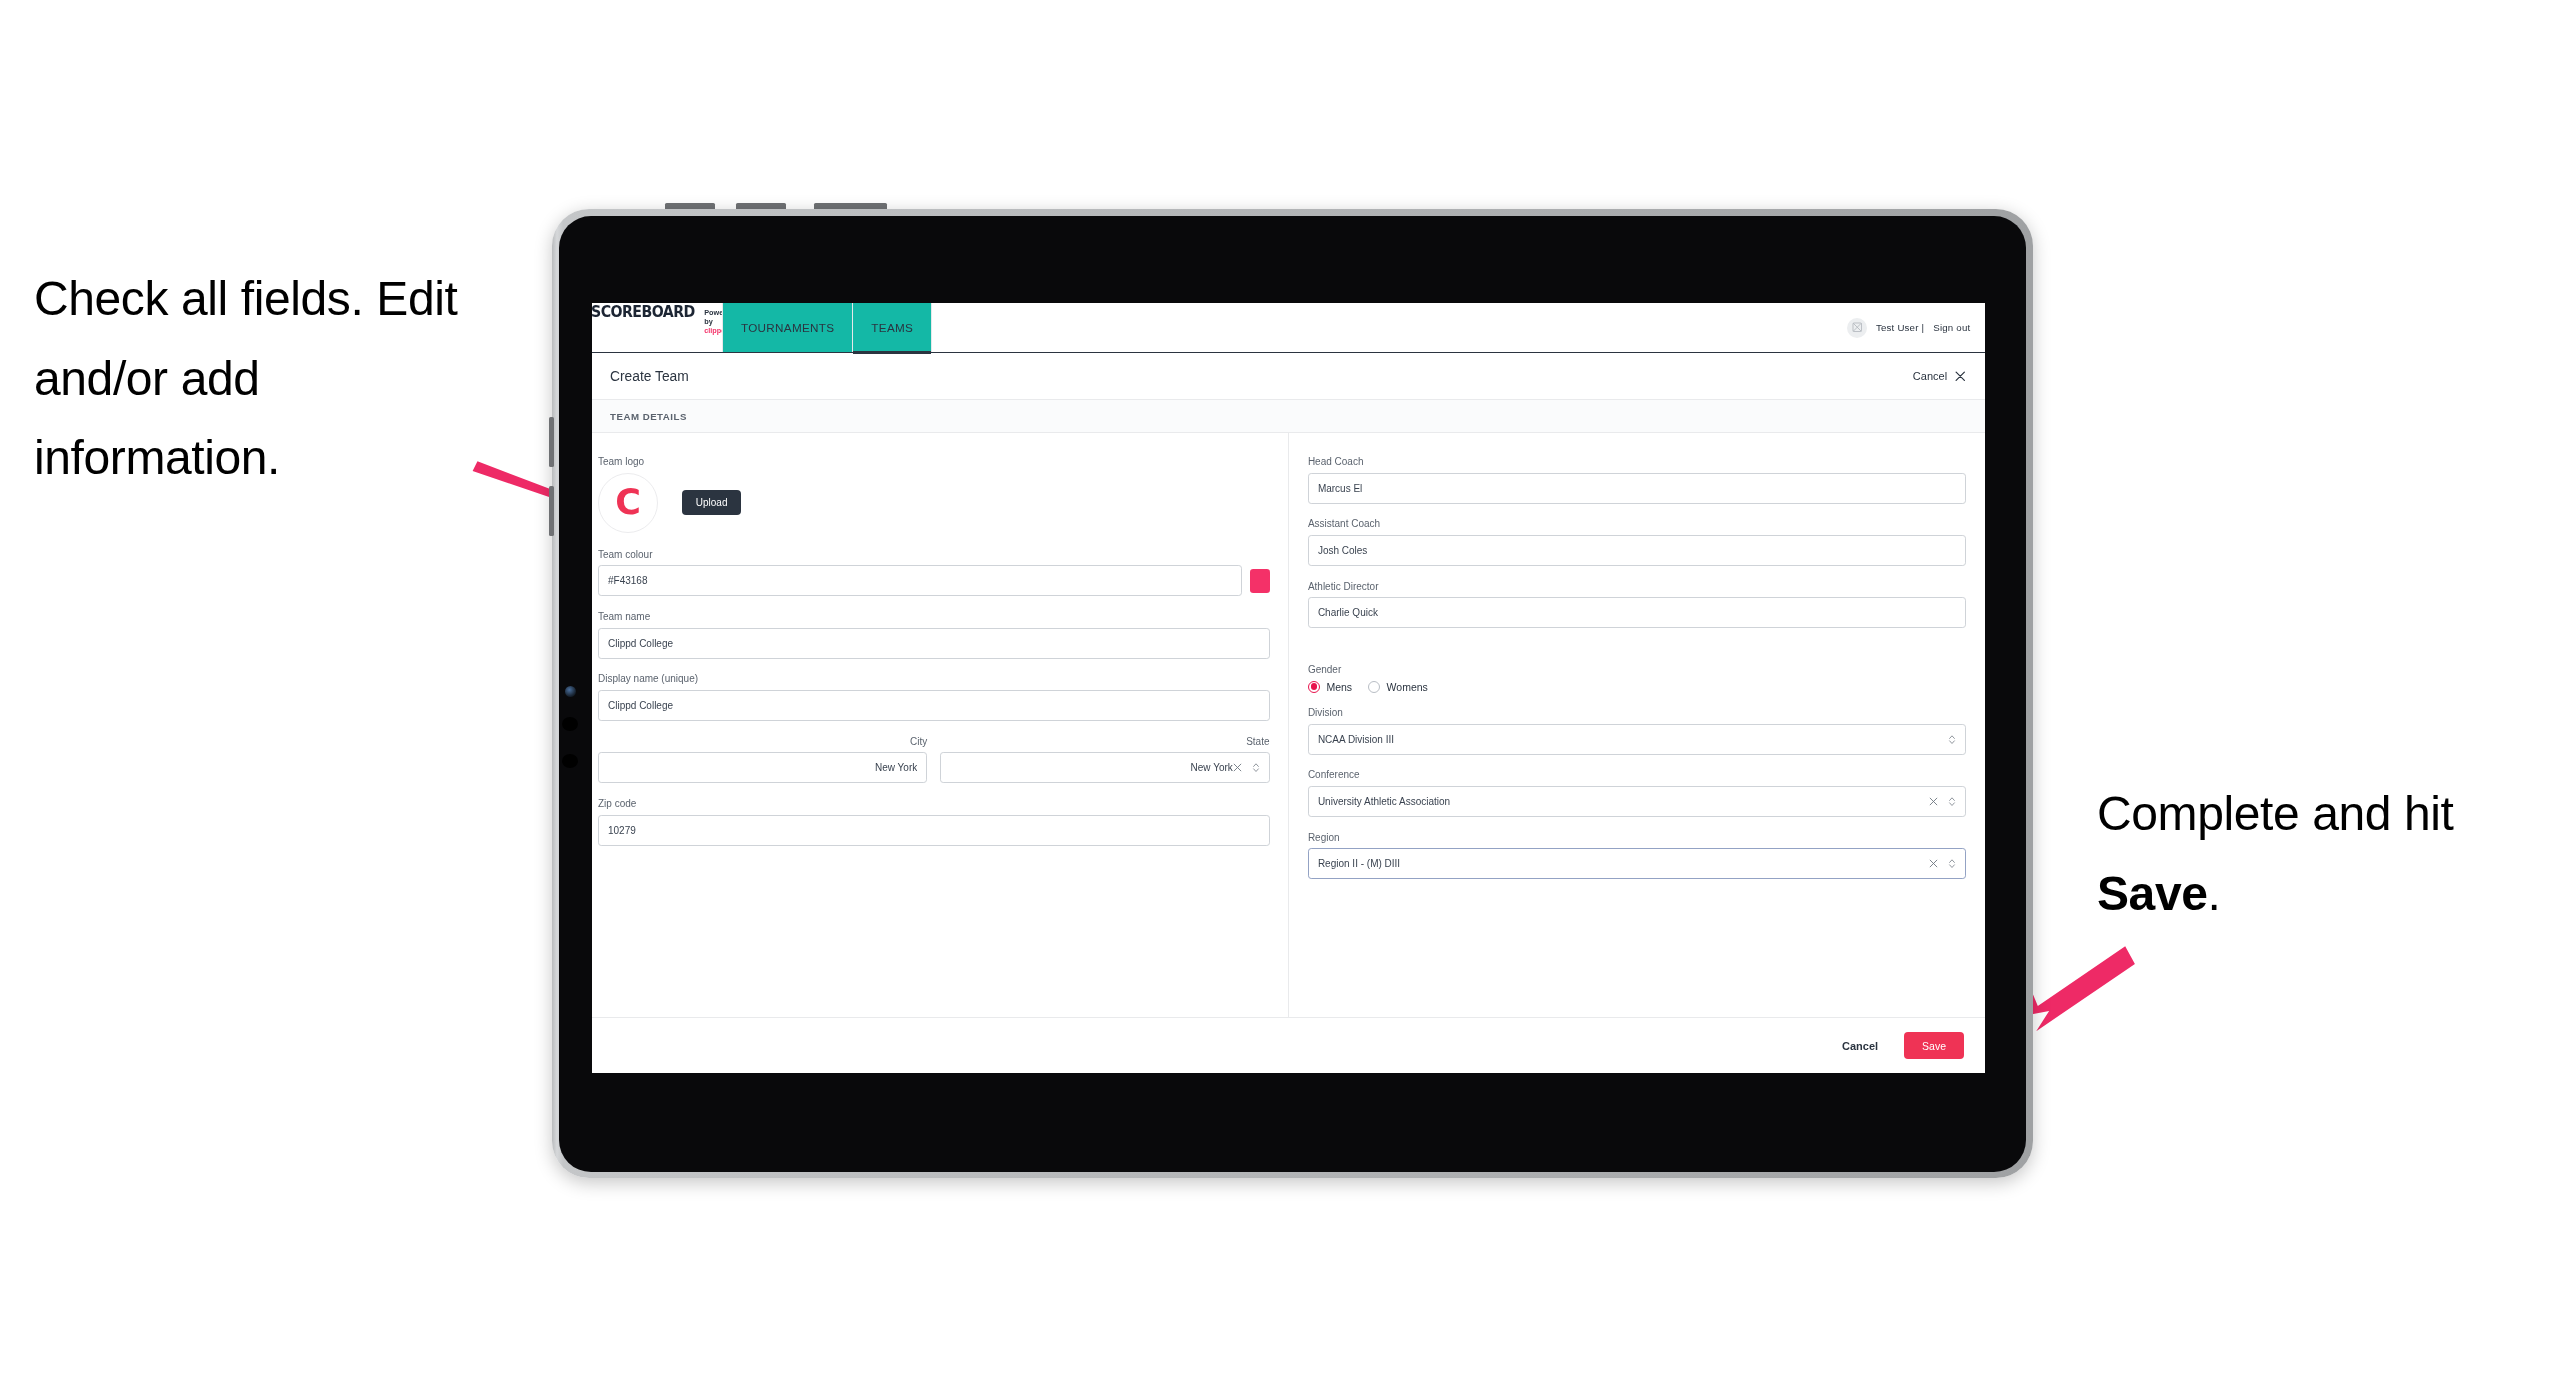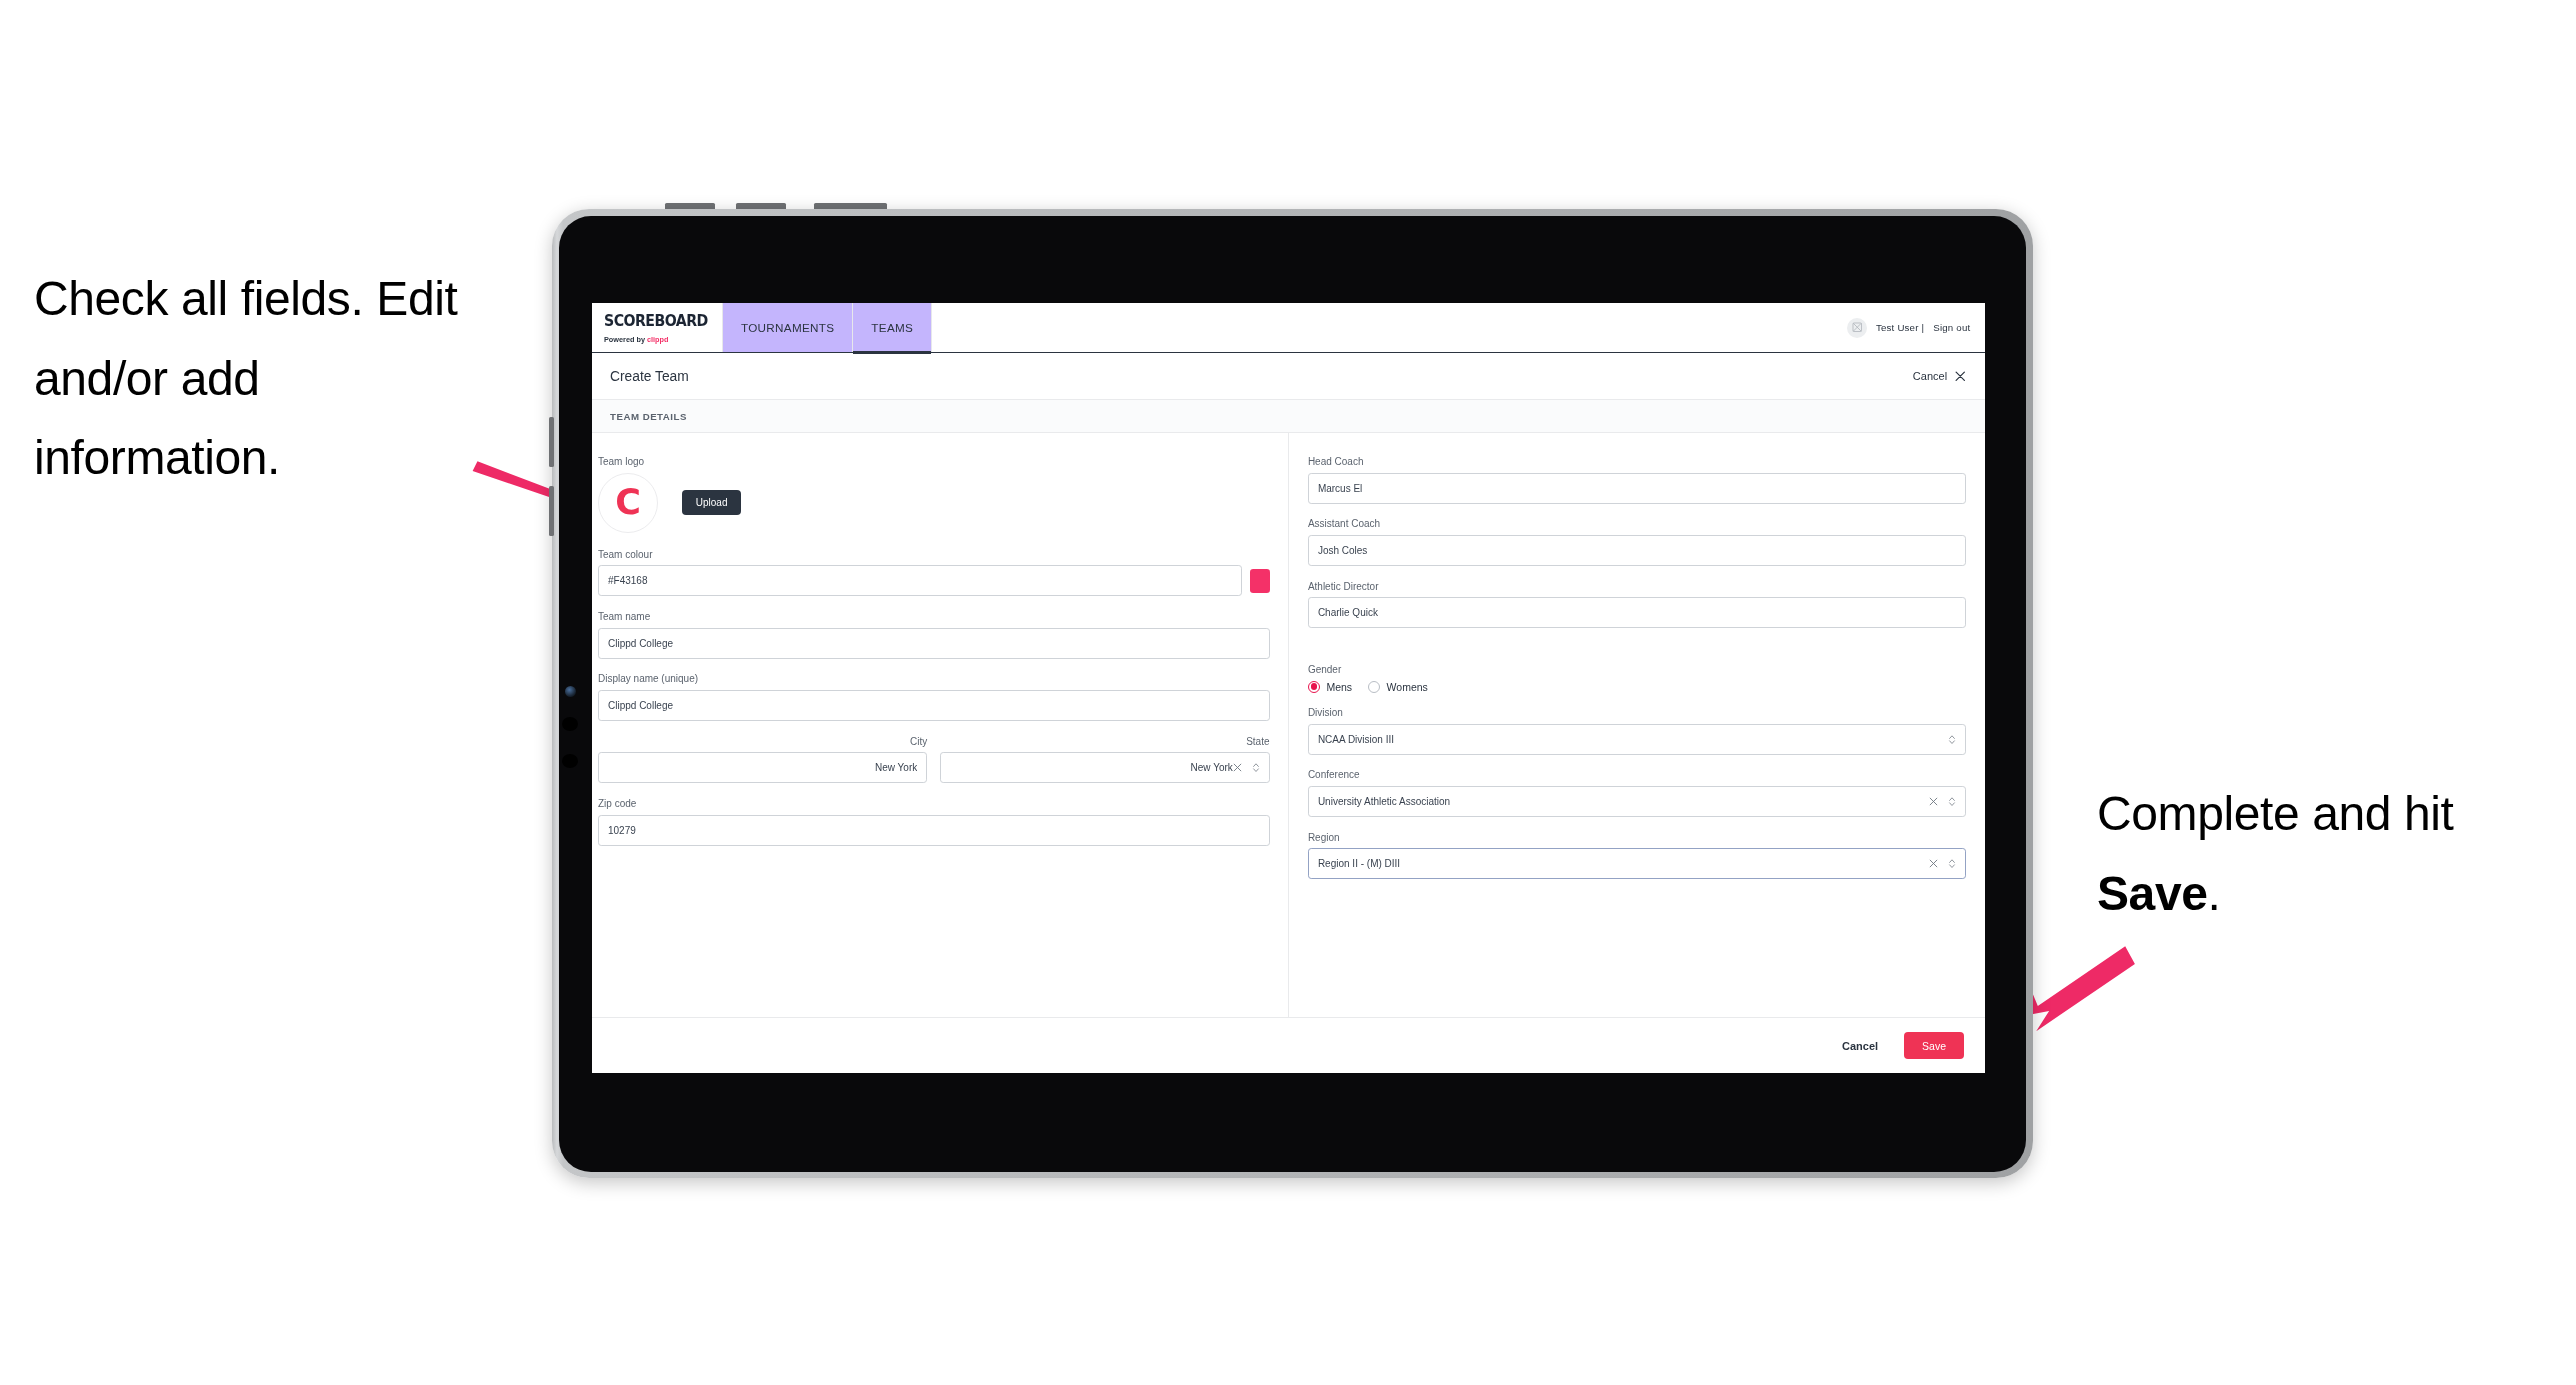--- a/index.html
+++ b/index.html
@@ -107,21 +107,20 @@
     background: #ffffff;
     border-bottom: 1.6px solid #2b3440;
     display: flex;
     align-items: stretch;
     flex: 0 0 auto;
     position: relative;
   }
   #brand {
     width: 130px;
     display: flex;
-    flex-direction: column;
     justify-content: center;
     padding-left: 12px;
     box-sizing: border-box;
   }
   #brand-title {
     font-size: 15.4px;
     font-weight: 700;
     letter-spacing: -0.6px;
     color: #1c2533;
     font-family: "DejaVu Sans", sans-serif;
@@ -139,21 +138,21 @@
 
   .navtab {
     display: flex;
     align-items: center;
     padding: 0 18px;
     font-size: 11.7px;
     color: #2b3440;
     letter-spacing: 0.3px;
     border-left: 0.8px solid #e7e8ea;
     cursor: pointer;
-    background: #c4b5fd;
+    background: #14b8a6;
     position: relative;
   }
   .navtab.active::after {
     content: "";
     position: absolute;
     left: 0; right: 0; bottom: -1.6px;
     height: 2.4px;
     background: #2b3440;
   }
   #nav-spacer { flex: 1; border-left: 0.8px solid #e7e8ea; }

